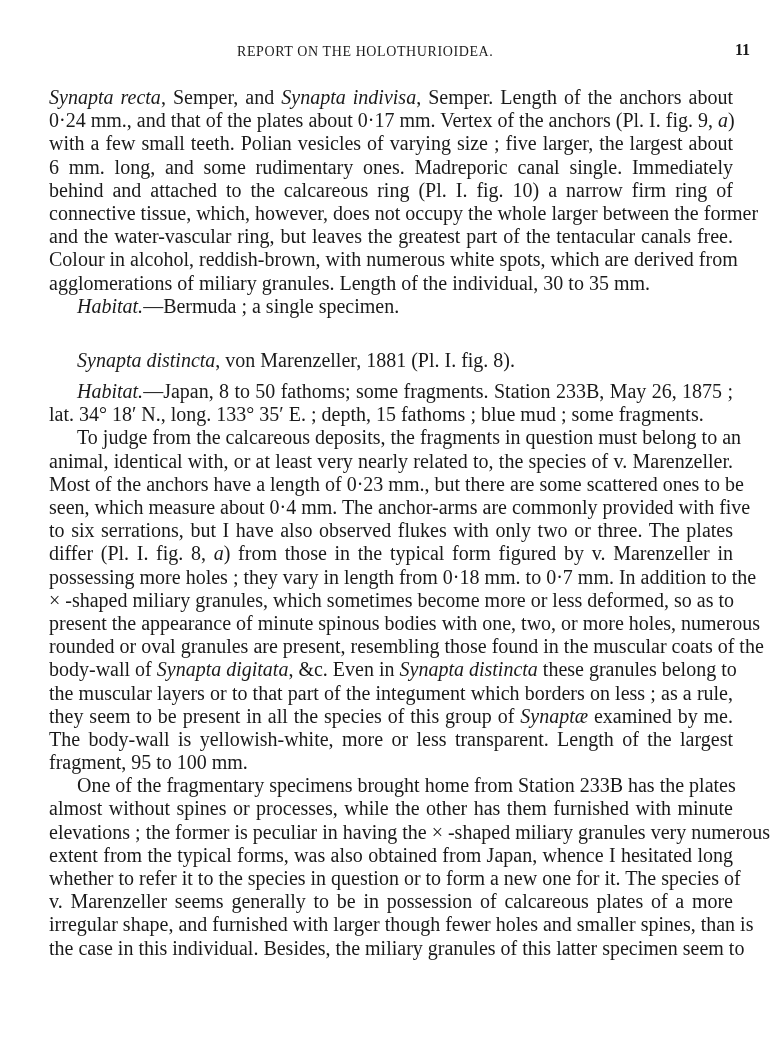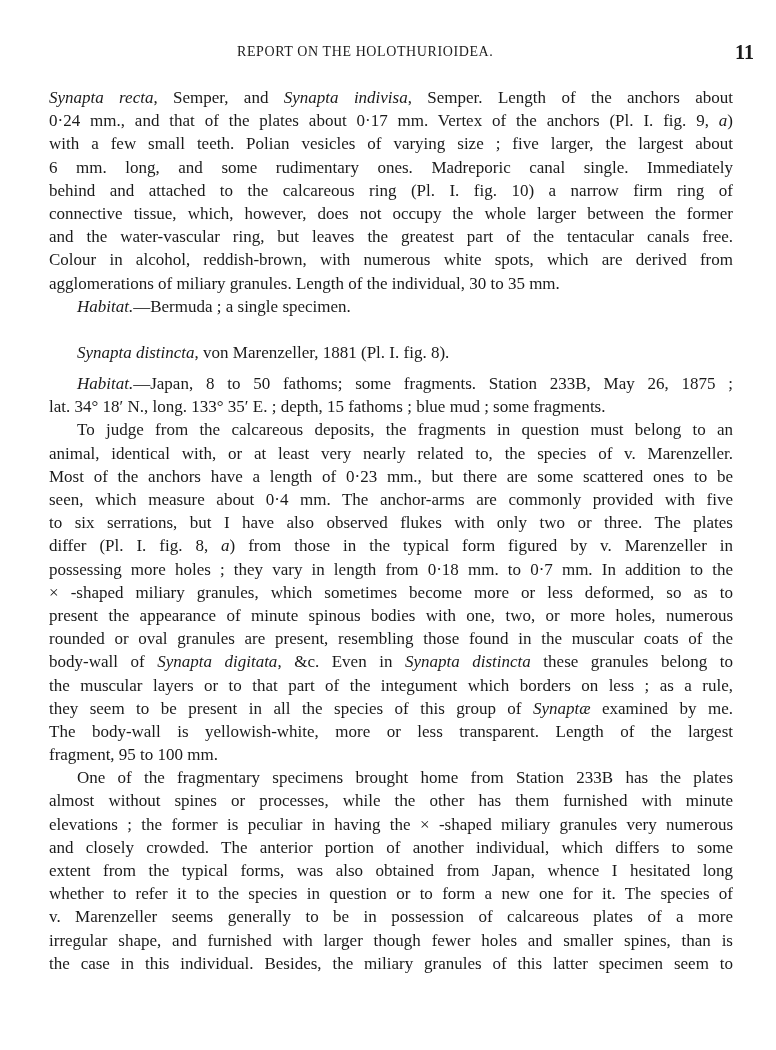--- a/index.html
+++ b/index.html
@@ -1,23 +1,23 @@
 <!DOCTYPE html>
 <html><head>
 <meta charset="utf-8">
 <style>
   html, body { margin: 0; padding: 0; background: #ffffff; }
   body { width: 776px; height: 1050px; position: relative; overflow: hidden; color: #1a1a1a;
          font-family: "Liberation Serif", "DejaVu Serif", serif; }
   .page { position: absolute; left: 0; top: 0; width: 776px; height: 1050px; }
   .header { position: absolute; top: 44px; left: 0; width: 776px; height: 24px; }
   .running-title { position: absolute; left: 237px; top: 0; font-size: 14px; letter-spacing: 0.6px; }
-  .page-number { position: absolute; left: 735px; top: -3px; font-size: 20px; font-weight: bold; }
+  .page-number { position: absolute; left: 735px; top: -3px; font-size: 16px; font-weight: bold; }
   .body { position: absolute; left: 49px; top: 86px; width: 684px; }
-  .line { height: 23.2px; line-height: 23.2px; font-size: 17px; white-space: nowrap; text-align: justify;
+  .line { height: 23.2px; line-height: 23.2px; font-size: 20px; white-space: nowrap; text-align: justify;
           text-align-last: justify; }
   .line.last { text-align-last: left; }
   .indent { padding-left: 28px; }
   .heading-indent { padding-left: 28px; }
   .gap { height: 23px; }
   i { font-style: italic; }
 </style>
 </head>
 <body>
 
@@ -36,21 +36,21 @@
         <div class="line"><span>behind and attached to the calcareous ring (Pl. I. fig. 10) a narrow firm ring of</span></div>
         <div class="line"><span>connective tissue, which, however, does not occupy the whole larger between the former</span></div>
         <div class="line"><span>and the water-vascular ring, but leaves the greatest part of the tentacular canals free.</span></div>
         <div class="line"><span>Colour in alcohol, reddish-brown, with numerous white spots, which are derived from</span></div>
         <div class="line last"><span>agglomerations of miliary granules.  Length of the individual, 30 to 35 mm.</span></div>
       </div>
     <div class="line last indent">
       <i>Habitat.</i><span>—Bermuda ; a single specimen.</span>
     </div>
     <div class="gap"></div>
-    <div class="line last heading-indent" style="margin-bottom:8px;">
+    <div class="line last heading-indent" style="margin-top:8px;margin-bottom:8px;">
       <i>Synapta distincta</i><span>, von Marenzeller, 1881 (Pl. I. fig. 8).</span>
     </div>
     <div class="line indent">
       <i>Habitat.</i><span>—Japan, 8 to 50 fathoms; some fragments.  Station 233B, May 26, 1875 ;</span>
     </div>
     <div class="line last">lat. 34° 18′ N., long. 133° 35′ E. ; depth, 15 fathoms ; blue mud ; some fragments.</div>
     <div id="p1">
         <div class="line indent"><span>To judge from the calcareous deposits, the fragments in question must belong to an</span></div>
         <div class="line"><span>animal, identical with, or at least very nearly related to, the species of v. Marenzeller.</span></div>
         <div class="line"><span>Most of the anchors have a length of 0·23 mm., but there are some scattered ones to be</span></div>
@@ -64,21 +64,20 @@
         <div class="line"><span>body-wall of </span><i>Synapta digitata</i><span>, &amp;c.  Even in </span><i>Synapta distincta</i><span> these granules belong to</span></div>
         <div class="line"><span>the muscular layers or to that part of the integument which borders on less ; as a rule,</span></div>
         <div class="line"><span>they seem to be present in all the species of this group of </span><i>Synaptæ</i><span> examined by me.</span></div>
         <div class="line"><span>The body-wall is yellowish-white, more or less transparent.  Length of the largest</span></div>
         <div class="line last"><span>fragment, 95 to 100 mm.</span></div>
       </div>
     <div id="p2">
         <div class="line indent"><span>One of the fragmentary specimens brought home from Station 233B has the plates</span></div>
         <div class="line"><span>almost without spines or processes, while the other has them furnished with minute</span></div>
         <div class="line"><span>elevations ; the former is peculiar in having the × -shaped miliary granules very numerous</span></div>
-        <div class="line"><span>and closely crowded.  The anterior portion of another individual, which differs to some</span></div>
         <div class="line"><span>extent from the typical forms, was also obtained from Japan, whence I hesitated long</span></div>
         <div class="line"><span>whether to refer it to the species in question or to form a new one for it.  The species of</span></div>
         <div class="line"><span>v. Marenzeller seems generally to be in possession of calcareous plates of a more</span></div>
         <div class="line"><span>irregular shape, and furnished with larger though fewer holes and smaller spines, than is</span></div>
         <div class="line"><span>the case in this individual.  Besides, the miliary granules of this latter specimen seem to</span></div>
       </div>
   </div>
 </div>
 
 </body></html>

